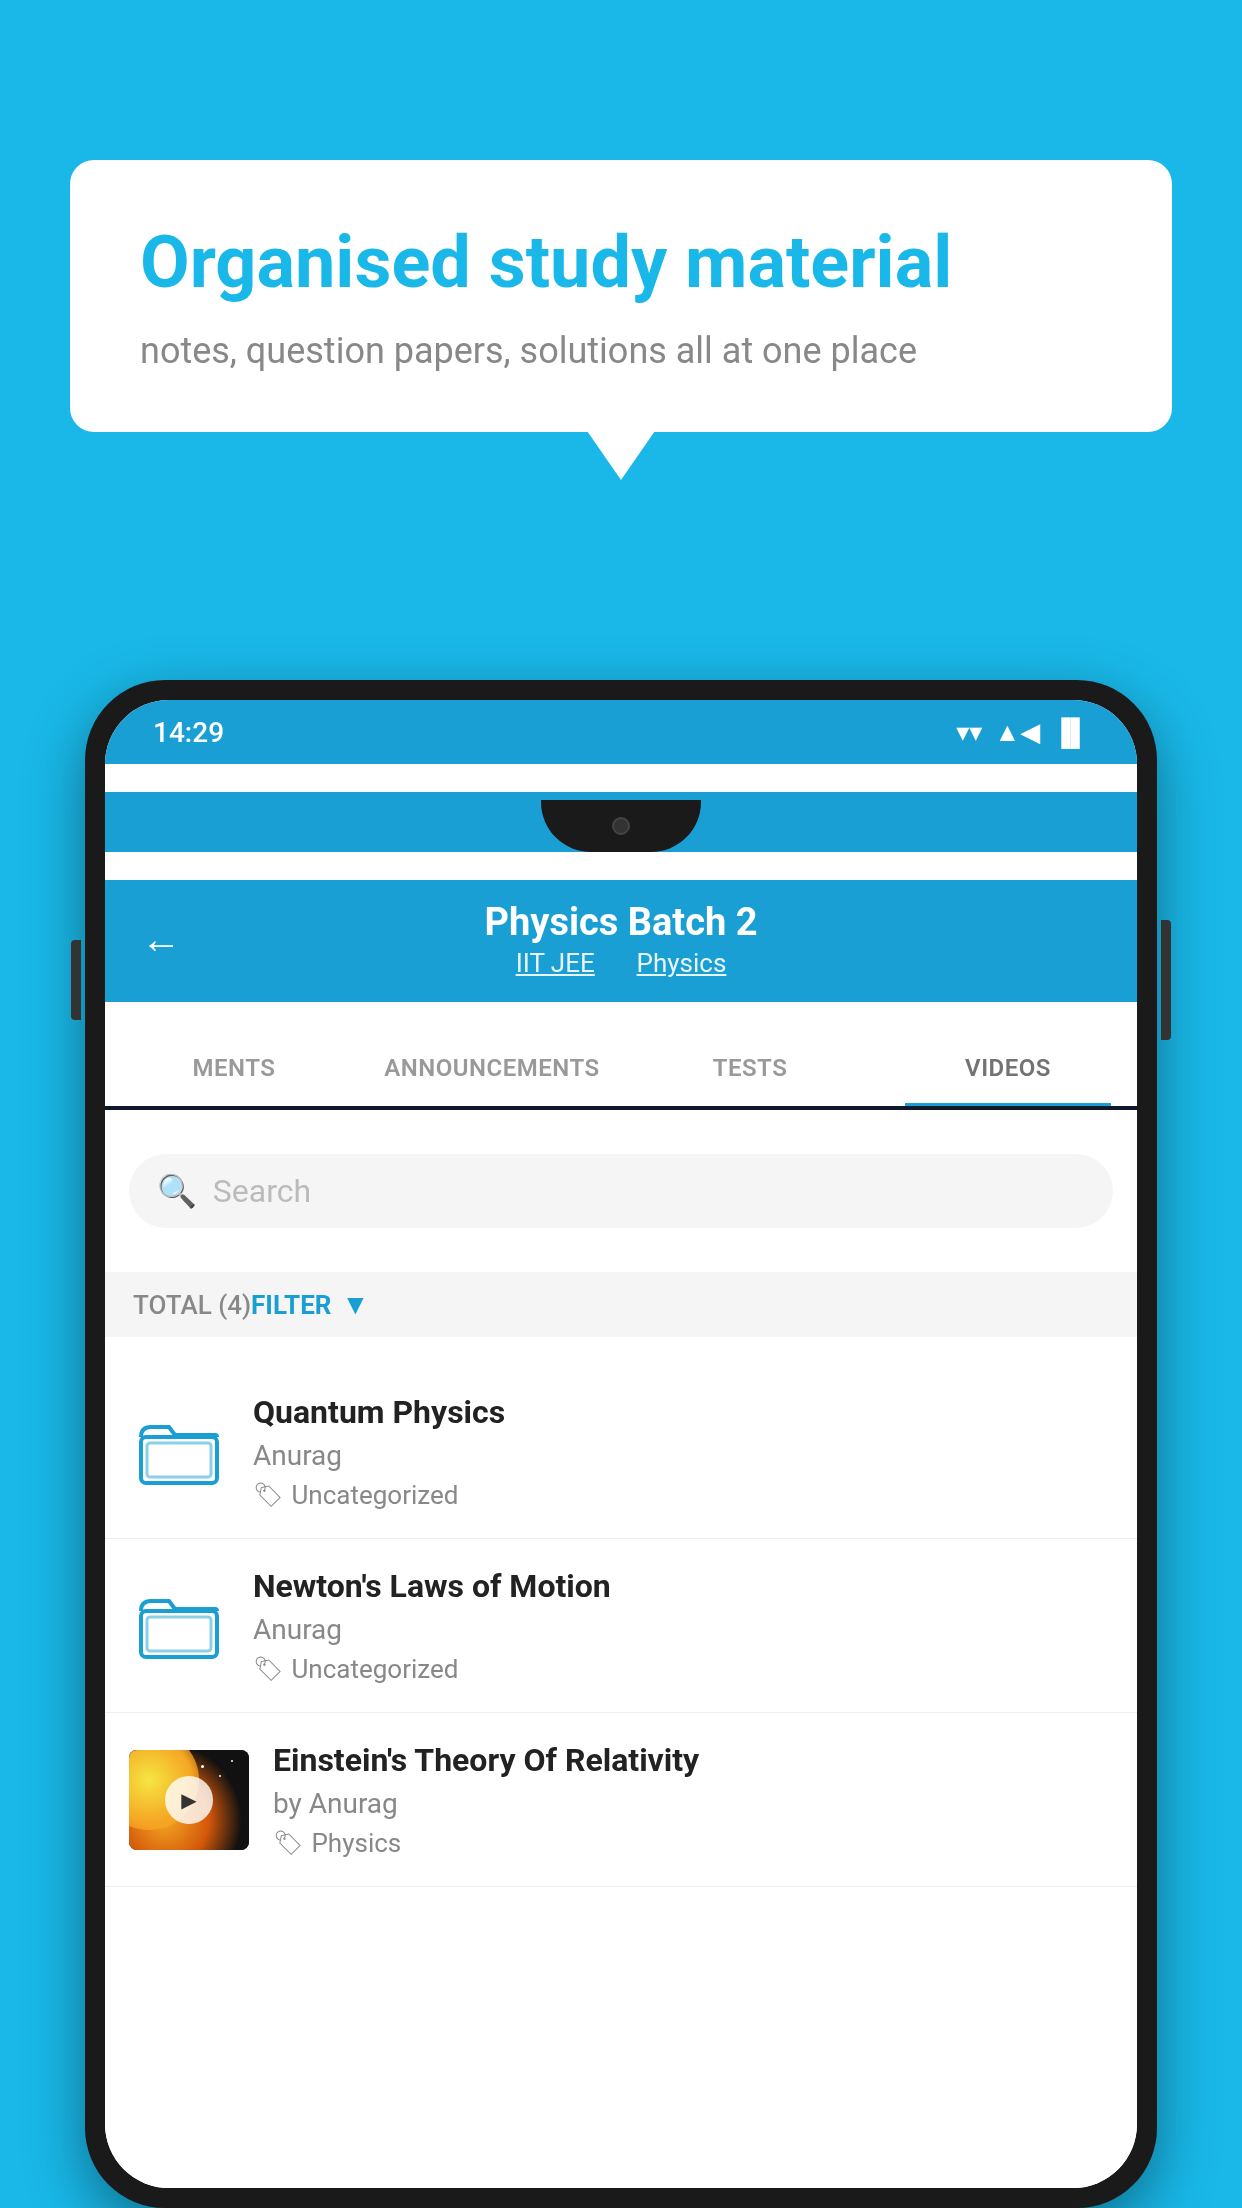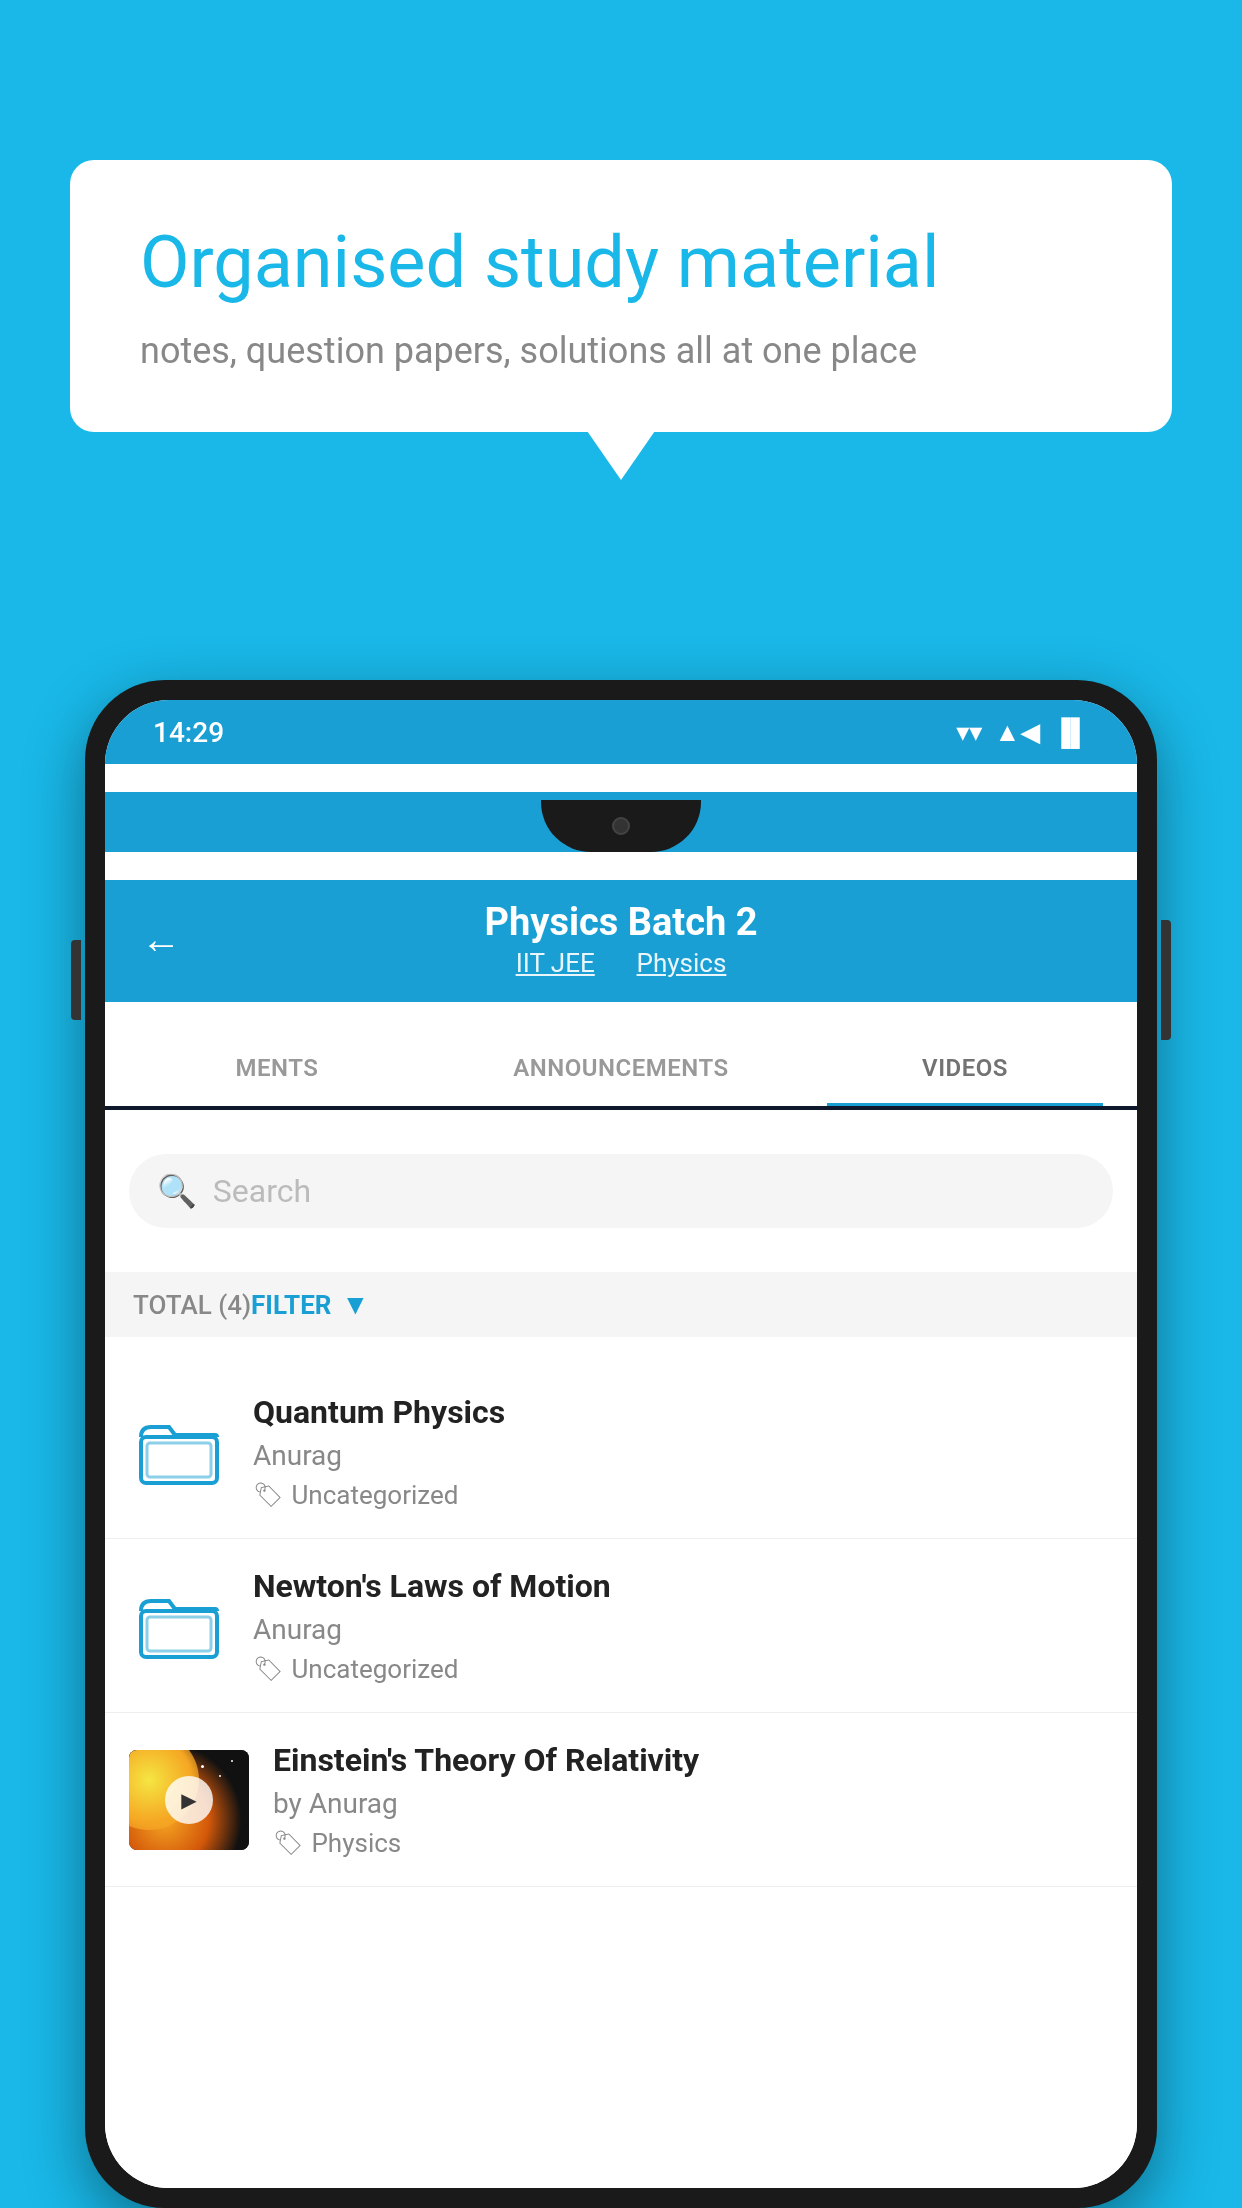--- a/index.html
+++ b/index.html
@@ -36,21 +36,21 @@
       transform: translateX(-50%);
       width: 0;
       height: 0;
       border-left: 36px solid transparent;
       border-right: 36px solid transparent;
       border-top: 52px solid white;
     }
 
     .bubble-title {
       font-size: 72px;
-      font-weight: 400;
+      font-weight: 700;
       color: #19b8e8;
       line-height: 1.2;
       margin-bottom: 24px;
     }
 
     .bubble-subtitle {
       font-size: 36px;
       color: #888;
       font-weight: 400;
     }
@@ -449,20 +449,23 @@
         </div>
       </div>
 
       <div class="tabs-bar">
         <div class="tab">
           <span>MENTS</span>
         </div>
         <div class="tab">
           <span>ANNOUNCEMENTS</span>
         </div>
+        <div class="tab">
+          <span>TESTS</span>
+        </div>
         <div class="tab active">
           <span>VIDEOS</span>
         </div>
       </div>
 
       <div class="search-container">
         <div class="search-box">
           <span class="search-icon-el">🔍</span>
           <span class="search-text">Search</span>
         </div>

